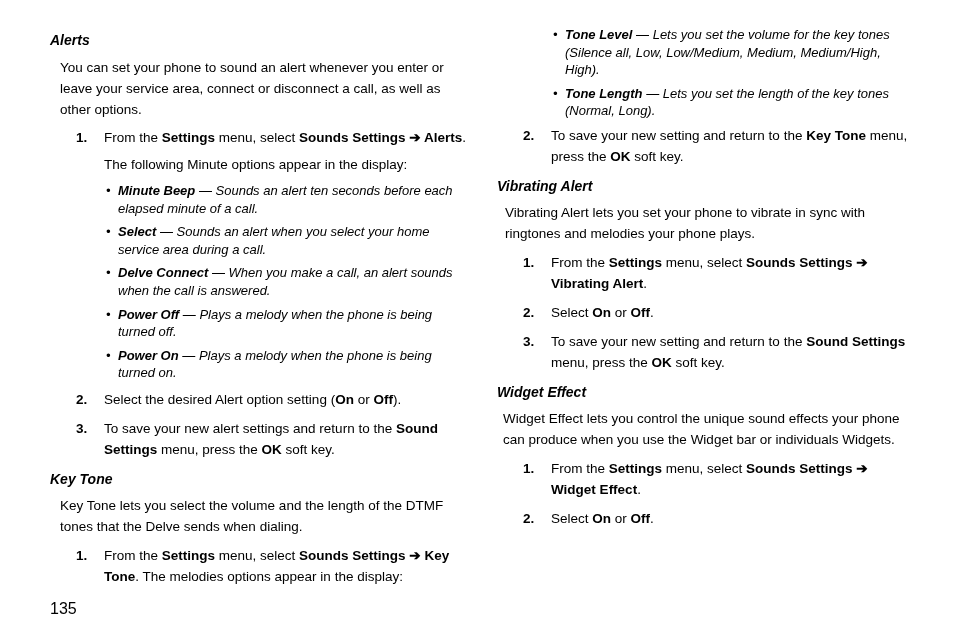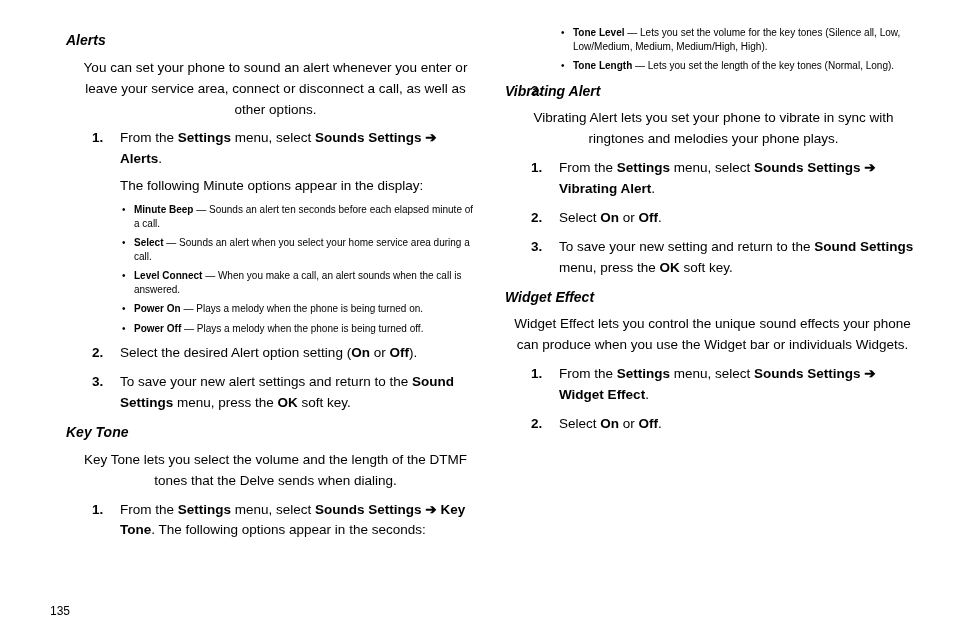--- a/index.html
+++ b/index.html
@@ -7,40 +7,39 @@
     padding: 0;
     background: #fff;
     font-family: Arial, Helvetica, sans-serif;
     color: #000;
     width: 954px;
     height: 636px;
     overflow: hidden;
   }
   .page {
     display: flex;
-    padding: 26px 40px 20px 66px;
+    padding: 26px 40px 20px 50px;
     gap: 30px;
     box-sizing: border-box;
     width: 100%;
     height: 100%;
   }
   .col {
     flex: 1;
     font-size: 13.5px;
     line-height: 1.55;
   }
   .subhead {
     font-weight: bold;
     font-style: italic;
     font-size: 14px;
     margin: 4px 0 6px 0;
   }
   .body-para {
     margin: 0 0 8px 10px;
-    text-align: center;
   }
   ol.steps {
     list-style: none;
     padding: 0;
     margin: 0 0 8px 26px;
   }
   ol.steps > li {
     position: relative;
     padding-left: 28px;
     margin-bottom: 8px;
@@ -55,35 +54,36 @@
     list-style: none;
     padding: 0;
     margin: 6px 0 6px 0;
   }
   ul.bullets > li {
     position: relative;
     padding-left: 14px;
     margin-bottom: 6px;
     font-family: "Arial Narrow", Arial, Helvetica, sans-serif;
     font-stretch: condensed;
-    font-size: 10px;
+    font-size: 13px;
     line-height: 1.35;
+    font-style: italic;
   }
   ul.bullets > li::before {
     content: "•";
     position: absolute;
     left: 2px;
     top: 0;
   }
   .b { font-weight: bold; }
   .page-num {
     position: absolute;
     left: 50px;
     bottom: 18px;
-    font-size: 12px;
+    font-size: 16px;
   }
   .arrow {
     font-weight: bold;
   }
 </style>
 </head>
 <body>
 
 <div class="page">
 
@@ -95,23 +95,23 @@
       <li>
         <span class="num">1.</span>
         <span>
           <span>From the </span><span class="b">Settings</span><span> menu, select </span><span class="b">Sounds Settings </span><span class="b arrow">➔</span><span class="b"> Alerts</span><span>.</span>
         </span>
         <div style="height:6px"></div>
         <span>The following Minute options appear in the display:</span>
         <ul class="bullets">
           <li><span class="b">Minute Beep</span><span> — Sounds an alert ten seconds before each elapsed minute of a call.</span></li>
           <li><span class="b">Select</span><span> — Sounds an alert when you select your home service area during a call.</span></li>
-          <li><span class="b">Level Connect</span><span> — When you make a call, an alert sounds when the call is answered.</span></li>
+          <li><span class="b">Delve Connect</span><span> — When you make a call, an alert sounds when the call is answered.</span></li>
+          <li><span class="b">Power Off</span><span> — Plays a melody when the phone is being turned off.</span></li>
           <li><span class="b">Power On</span><span> — Plays a melody when the phone is being turned on.</span></li>
-          <li><span class="b">Power Off</span><span> — Plays a melody when the phone is being turned off.</span></li>
         </ul>
       </li>
       <li>
         <span class="num">2.</span>
         <span>
           <span>Select the desired Alert option setting (</span><span class="b">On</span><span> or </span><span class="b">Off</span><span>).</span>
         </span>
       </li>
       <li>
         <span class="num">3.</span>
@@ -120,34 +120,37 @@
         </span>
       </li>
     </ol>
 
     <div class="subhead">Key Tone</div>
     <p class="body-para">Key Tone lets you select the volume and the length of the DTMF tones that the Delve sends when dialing.</p>
     <ol class="steps">
       <li>
         <span class="num">1.</span>
         <span>
-          <span>From the </span><span class="b">Settings</span><span> menu, select </span><span class="b">Sounds Settings </span><span class="b arrow">➔</span><span class="b"> Key Tone</span><span>. The following options appear in the seconds:</span>
+          <span>From the </span><span class="b">Settings</span><span> menu, select </span><span class="b">Sounds Settings </span><span class="b arrow">➔</span><span class="b"> Key Tone</span><span>. The melodies options appear in the display:</span>
         </span>
       </li>
     </ol>
   </div>
 
   <div class="col">
     <ul class="bullets" style="margin-left:54px;margin-top:0">
       <li><span class="b">Tone Level</span><span> — Lets you set the volume for the key tones (Silence all, Low, Low/Medium, Medium, Medium/High, High).</span></li>
       <li><span class="b">Tone Length</span><span> — Lets you set the length of the key tones (Normal, Long).</span></li>
     </ul>
     <ol class="steps">
       <li>
         <span class="num">2.</span>
+        <span>
+          <span>To save your new setting and return to the </span><span class="b">Key Tone</span><span> menu, press the </span><span class="b">OK</span><span> soft key.</span>
+        </span>
       </li>
     </ol>
 
     <div class="subhead">Vibrating Alert</div>
     <p class="body-para" style="margin-left:8px">Vibrating Alert lets you set your phone to vibrate in sync with ringtones and melodies your phone plays.</p>
     <ol class="steps">
       <li>
         <span class="num">1.</span>
         <span>
           <span>From the </span><span class="b">Settings</span><span> menu, select </span><span class="b">Sounds Settings </span><span class="b arrow">➔</span><span class="b"> Vibrating Alert</span><span>.</span>

